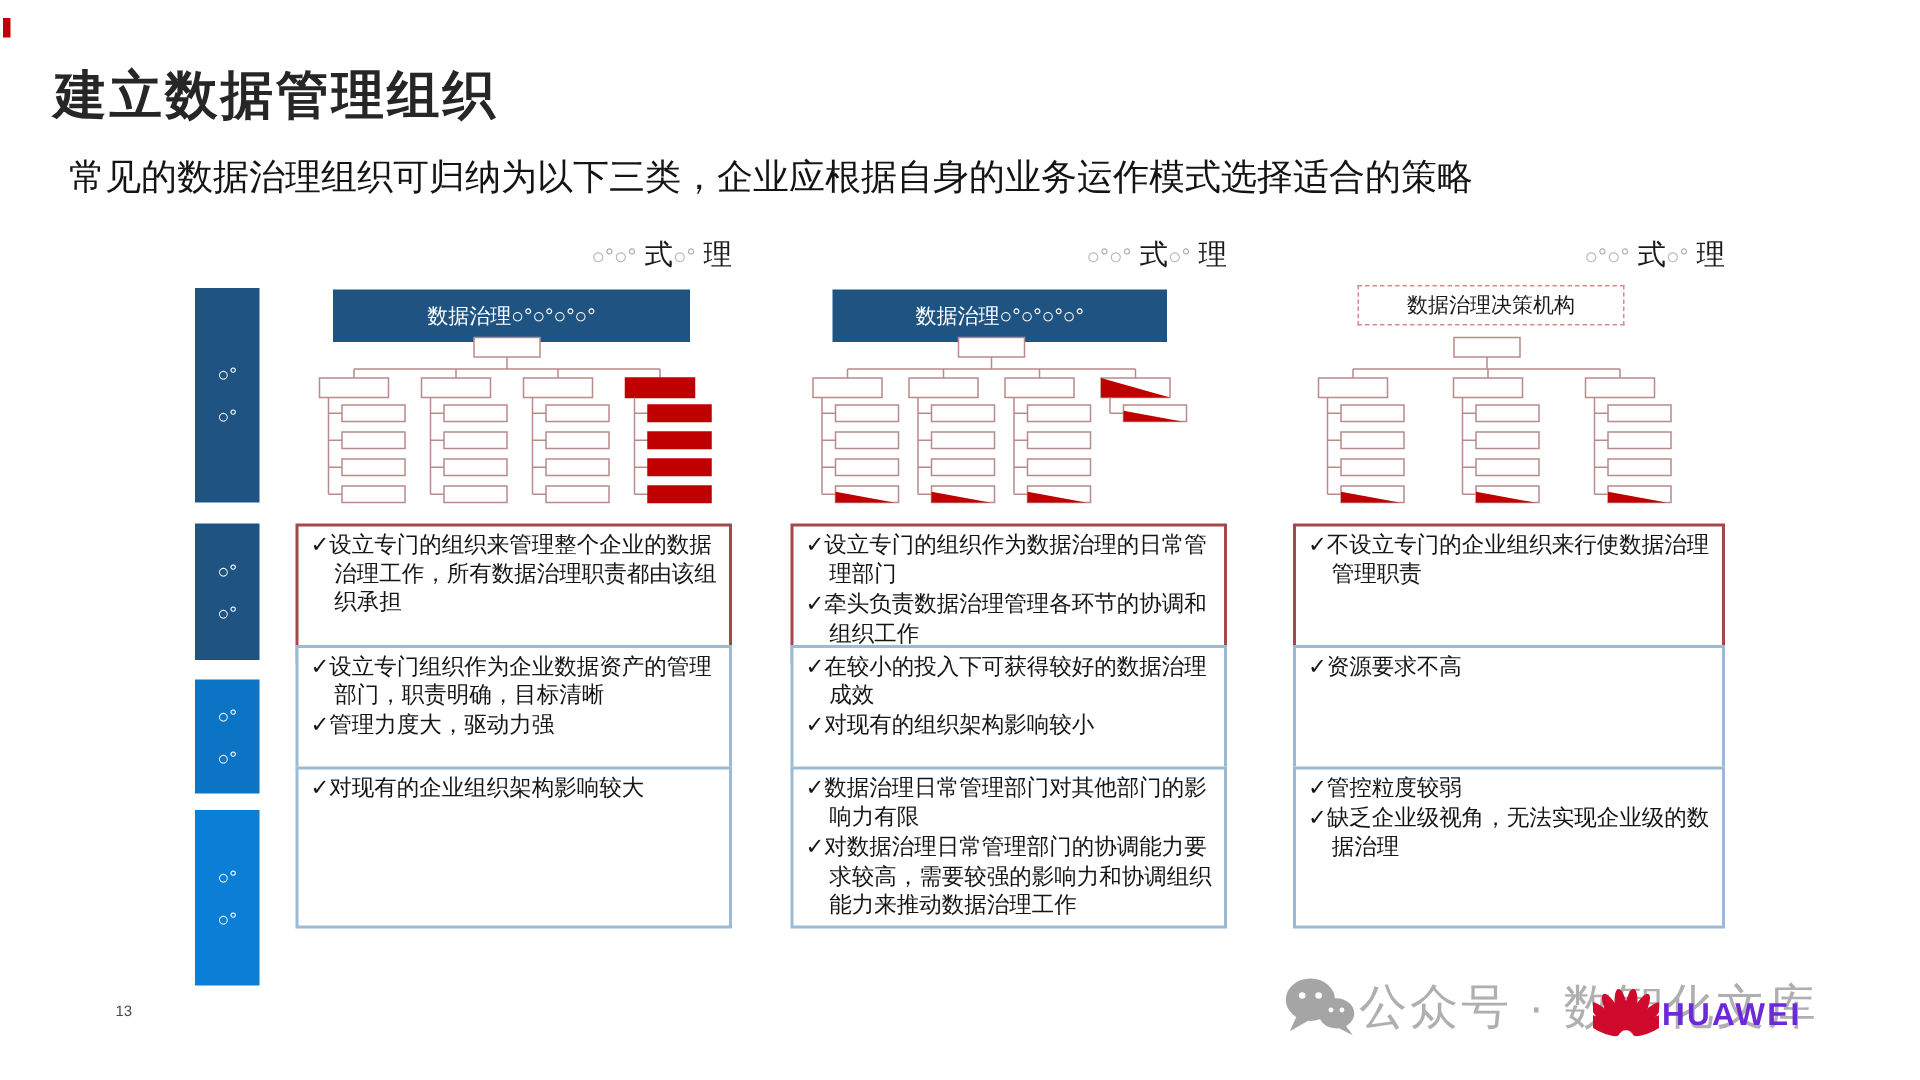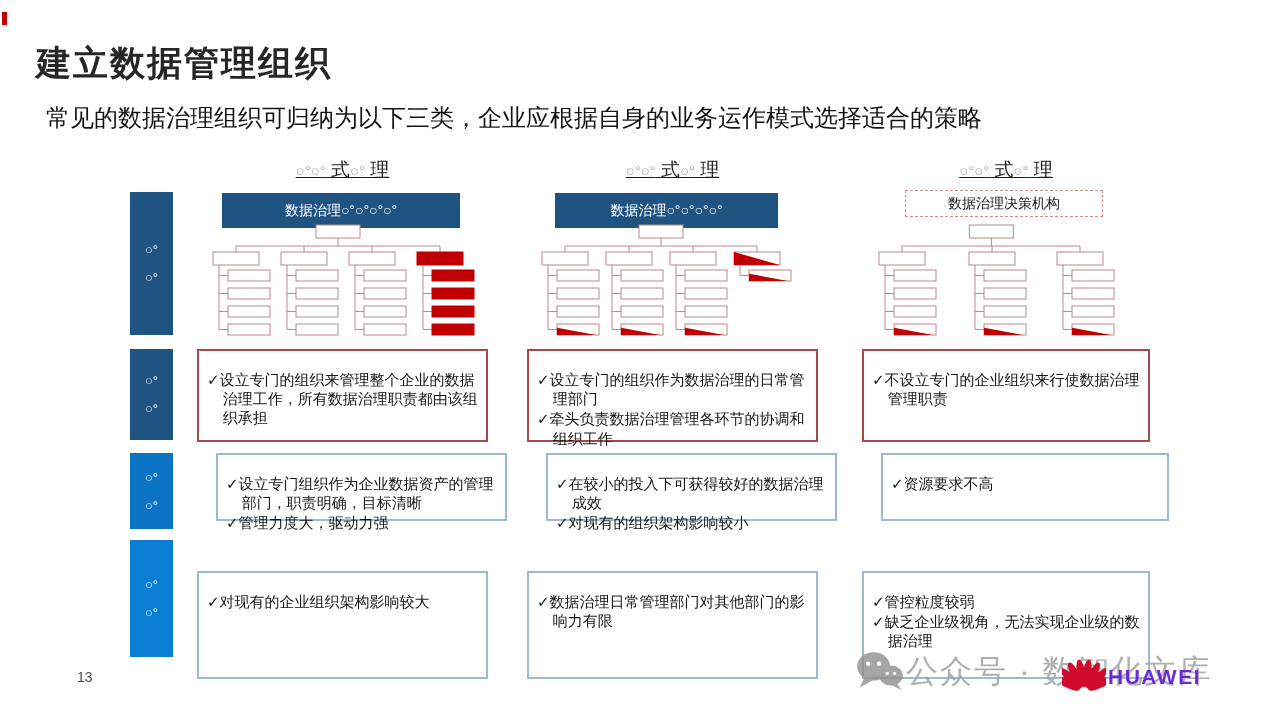--- a/index.html
+++ b/index.html
@@ -11,46 +11,46 @@
 
   
   .siderow{position:absolute;left:130px;width:43px;display:flex;flex-direction:column;align-items:center;
            justify-content:center;gap:13px;color:#ffffff;font-size:13px;}
   .s0{top:192px;height:143px;background:#1F5382;}
   .s1{top:349px;height:91px;background:#1F5382;}
   .s2{top:453px;height:76px;background:#0C74C4;}
   .s3{top:540px;height:117px;background:#0B7FD6;}
 
   
-  .coltitle{position:absolute;top:157px;height:26px;font-size:19px;color:#1a1a1a;text-align:center;white-space:nowrap;text-decoration:underline;}
+  .coltitle{position:absolute;top:157px;height:26px;font-size:19px;color:#1a1a1a;text-align:right;white-space:nowrap;}
   .ct0{left:197px;width:291px;}.ct1{left:527px;width:291px;}.ct2{left:862px;width:288px;}
   .ph{color:#b0b0b0;font-size:15px;}
 
   
   .bar{position:absolute;top:193px;height:35px;background:#1F5382;color:#ffffff;font-size:14px;
        display:flex;align-items:center;justify-content:center;box-sizing:border-box;white-space:nowrap;}
   .bar0{left:222px;width:238px;}
   .bar1{left:555px;width:223px;}
-  .bar2{left:905px;top:190px;width:198px;height:27px;background:#ffffff;border:1px dashed #D98C8C;color:#1a1a1a;}
+  .bar2{left:905px;top:190px;width:178px;height:27px;background:#ffffff;border:1px dashed #D98C8C;color:#1a1a1a;}
 
   
   .chart{position:absolute;top:224px;}
   .chart0{left:198px;}.chart1{left:527px;}.chart2{left:860px;}
 
   
-  .note{position:absolute;background:#ffffff;box-sizing:border-box;padding:18px 8px;font-size:15px;
+  .note{position:absolute;background:#ffffff;box-sizing:border-box;padding:2px 8px;font-size:15px;
         line-height:1.28;color:#151515;}
   .r1{top:349px;height:93px;border:2px solid #A3494C;}
-  .r2{top:453px;height:68px;border:2px solid #9CB9D6;margin-left:19px;}
-  .r3{top:571px;height:108px;border:2px solid #9CB9D6;}
+  .r2{top:430px;height:84px;border:2px solid #9CB9D6;}
+  .r3{top:511px;height:108px;border:2px solid #9CB9D6;}
   .c0{left:197px;width:291px;}.c1{left:527px;width:291px;}.c2{left:862px;width:288px;}
   .note .item{text-indent:-1.05em;padding-left:1.05em;margin:1px 0;}
 
   
-  .pagenum{position:absolute;left:77px;top:669px;font-size:14px;color:#4a4a4a;}
+  .pagenum{position:absolute;left:77px;top:669px;font-size:10px;color:#4a4a4a;}
   .wechat{position:absolute;left:855px;top:650px;width:50px;height:42px;opacity:.8;}
   .watermark{position:absolute;left:906px;top:650px;font-size:32px;color:#a2a2a2;opacity:.85;
              letter-spacing:2px;white-space:nowrap;}
   .hw-flower{position:absolute;left:1062px;top:652px;width:44px;height:44px;}
   .hw-word{position:absolute;left:1108px;top:665px;font-size:21px;font-weight:700;color:#6d28d9;letter-spacing:1.5px;}
 </style>
 </head>
 <body>
 
 <div class="slide">
@@ -250,20 +250,21 @@
   </div>
   <div class="note r2 c2">
     <div class="item">✓资源要求不高</div>
   </div>
 
   <div class="note r3 c0">
     <div class="item">✓对现有的企业组织架构影响较大</div>
   </div>
   <div class="note r3 c1">
     <div class="item">✓数据治理日常管理部门对其他部门的影响力有限</div>
+    <div class="item">✓对数据治理日常管理部门的协调能力要求较高，需要较强的影响力和协调组织能力来推动数据治理工作</div>
   </div>
   <div class="note r3 c2">
     <div class="item">✓管控粒度较弱</div>
     <div class="item">✓缺乏企业级视角，无法实现企业级的数据治理</div>
   </div>
 
   <div class="pagenum">13</div>
 
   <svg class="wechat" viewBox="0 0 52 46">
     <ellipse cx="19" cy="18" rx="18" ry="15.5" fill="#8f8f8f"></ellipse>

